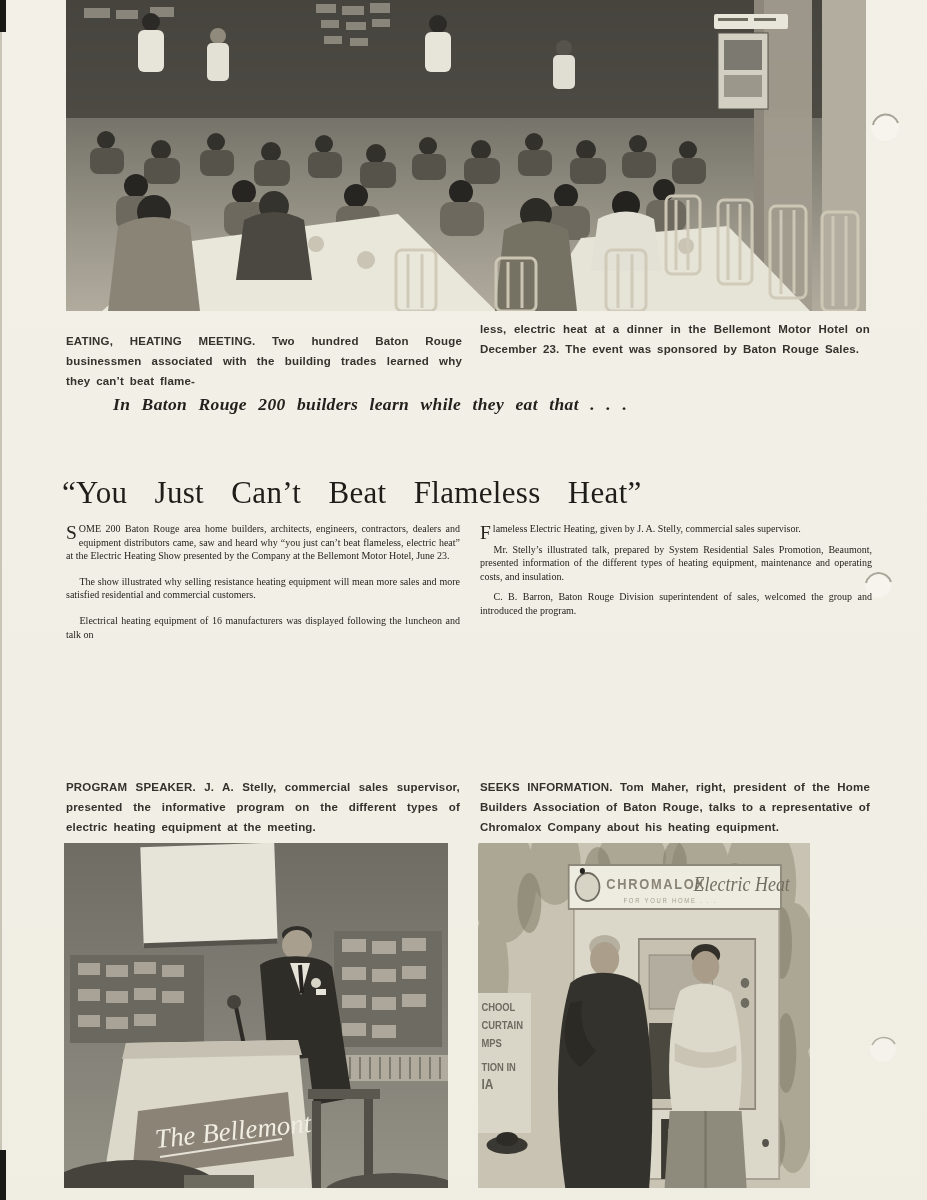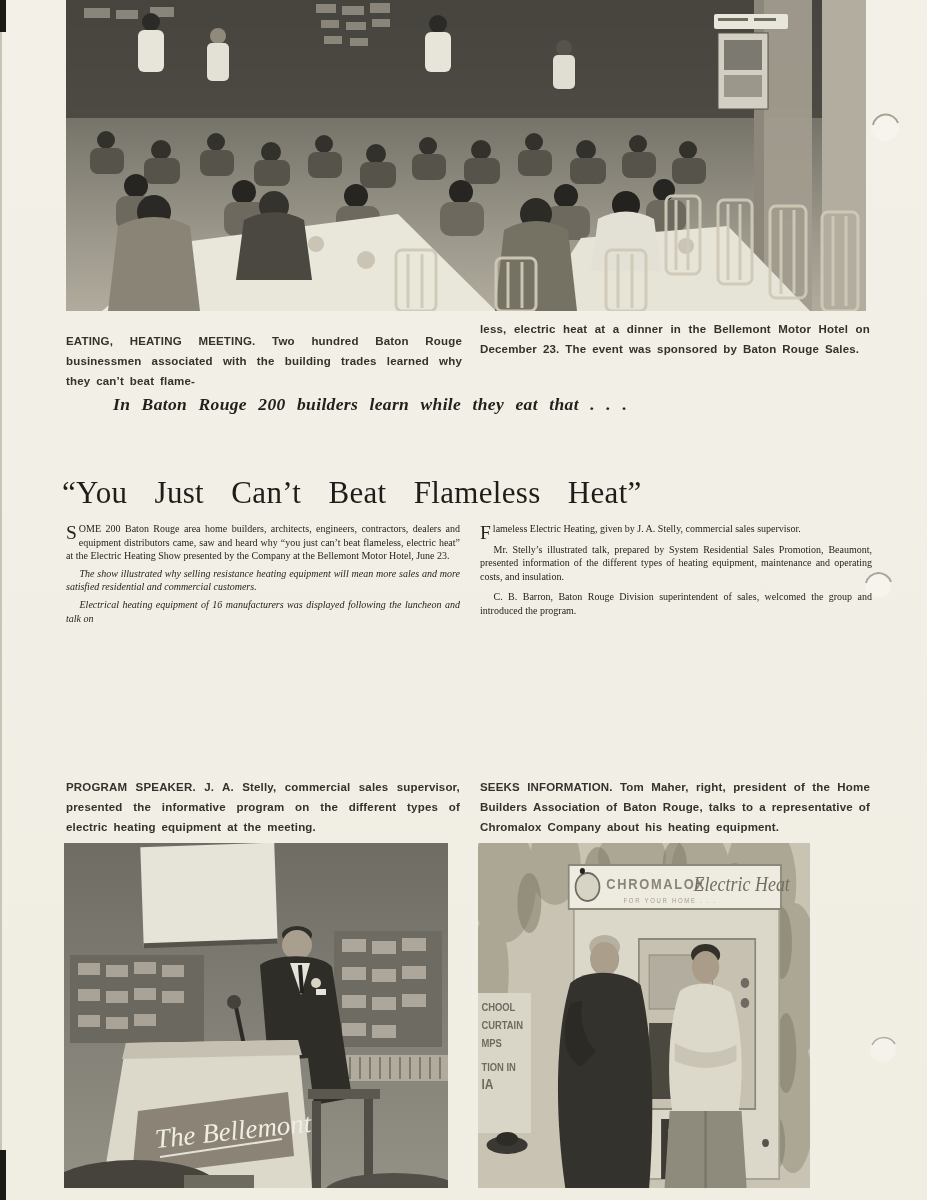--- a/index.html
+++ b/index.html
@@ -64,21 +64,21 @@
     text-indent:1.35em;
   }
   .bodycol p.lead { text-indent:0; }
   .bodycol p.lead::first-letter {
     font-size:195%;
     float:left;
     line-height:0.78;
     padding:3px 2px 0 0;
   }
   .col-right p + p { margin-top:7px; }
-  .col-left p + p { margin-top:4px;font-style:italic; }
+  .col-left p + p { margin-top:12px; }
 
   svg text { font-family:"Liberation Sans", sans-serif; }
   .svg-serif { font-family:"Liberation Serif", serif; }
 </style>
 </head>
 <body>
 
 <div class="page">
 
   <div class="abs edge-line"></div>

